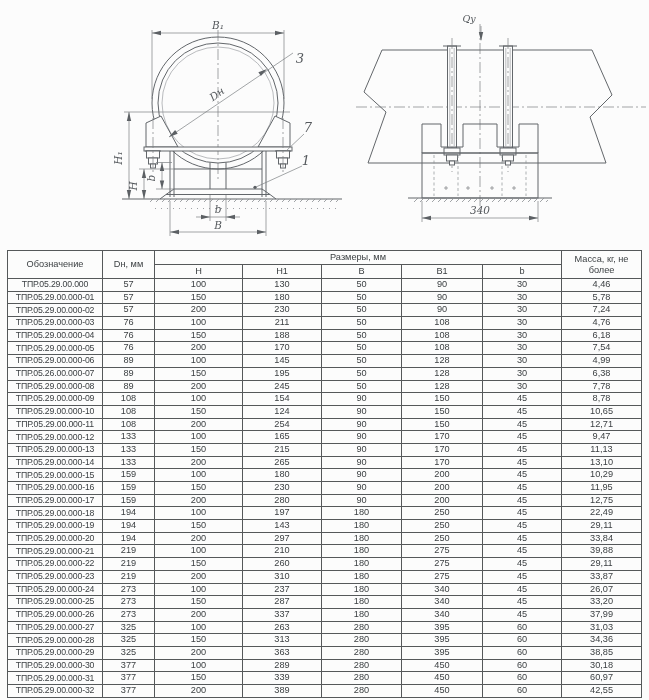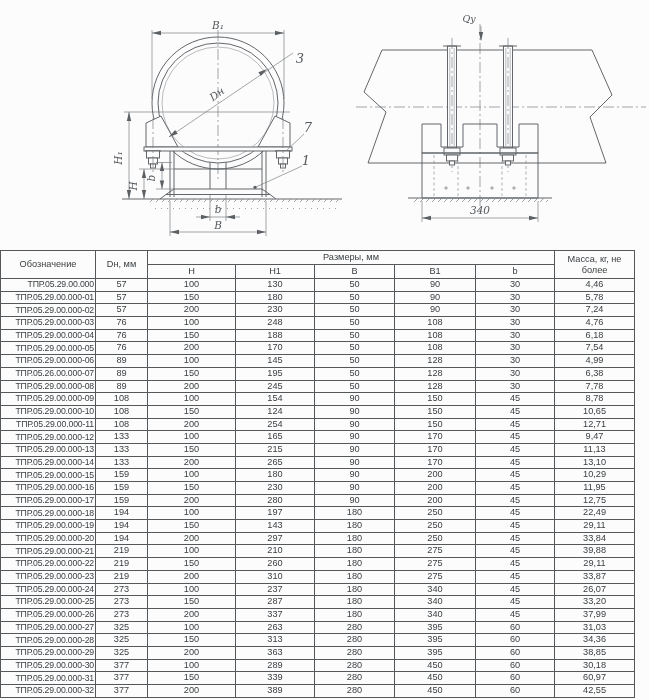--- a/index.html
+++ b/index.html
@@ -19,32 +19,32 @@
   svg .whitefill { fill:#fcfcfc; }
   svg .arrow  { fill:#5c6064; stroke:none; }
   svg text.dim {
     font-family:"DejaVu Serif", serif; font-style:italic;
     fill:#55595d; font-size:10.5px; text-anchor:middle;
   }
   svg text.callout { font-size:13px; }
   svg text.small { font-size:9.5px; }
   table.spec {
     border-collapse:collapse; table-layout:fixed;
-    width:634px; 
+    width:634px; margin-left:7px;
     font-size:9.2px; color:#3c4043;
   }
   .spec th, .spec td {
     border:1px solid #55585a;
     text-align:center; vertical-align:middle;
     padding:0 1px; font-weight:normal;
     height:11.7px; line-height:1.05;
     overflow:hidden; white-space:nowrap;
   }
   .spec thead th { height:13px; white-space:normal; line-height:1.1; }
-  .spec td.c-designation { font-size:8.7px; letter-spacing:-0.15px;text-align:right; }
+  .spec td.c-designation { font-size:8.7px; letter-spacing:-0.15px; }
 </style>
 </head>
 <body>
 
 <div class="drawing">
 <svg width="649" height="250" viewBox="0 0 649 250">
   <defs>
     <pattern id="hatch" width="6" height="12" patternUnits="userSpaceOnUse" patternTransform="rotate(0)">
       <path d="M-2,12 L8,2" stroke="#8a8e92" stroke-width="0.8"></path>
       <path d="M-5,14 L7,14" stroke="none"></path>
@@ -302,21 +302,21 @@
     <td>230</td>
     <td>50</td>
     <td>90</td>
     <td>30</td>
     <td>7,24</td>
   </tr>
       <tr>
     <td class="c-designation">ТПР.05.29.00.000-03</td>
     <td>76</td>
     <td>100</td>
-    <td>248</td>
+    <td>211</td>
     <td>50</td>
     <td>108</td>
     <td>30</td>
     <td>4,76</td>
   </tr>
       <tr>
     <td class="c-designation">ТПР.05.29.00.000-04</td>
     <td>76</td>
     <td>150</td>
     <td>188</td>

